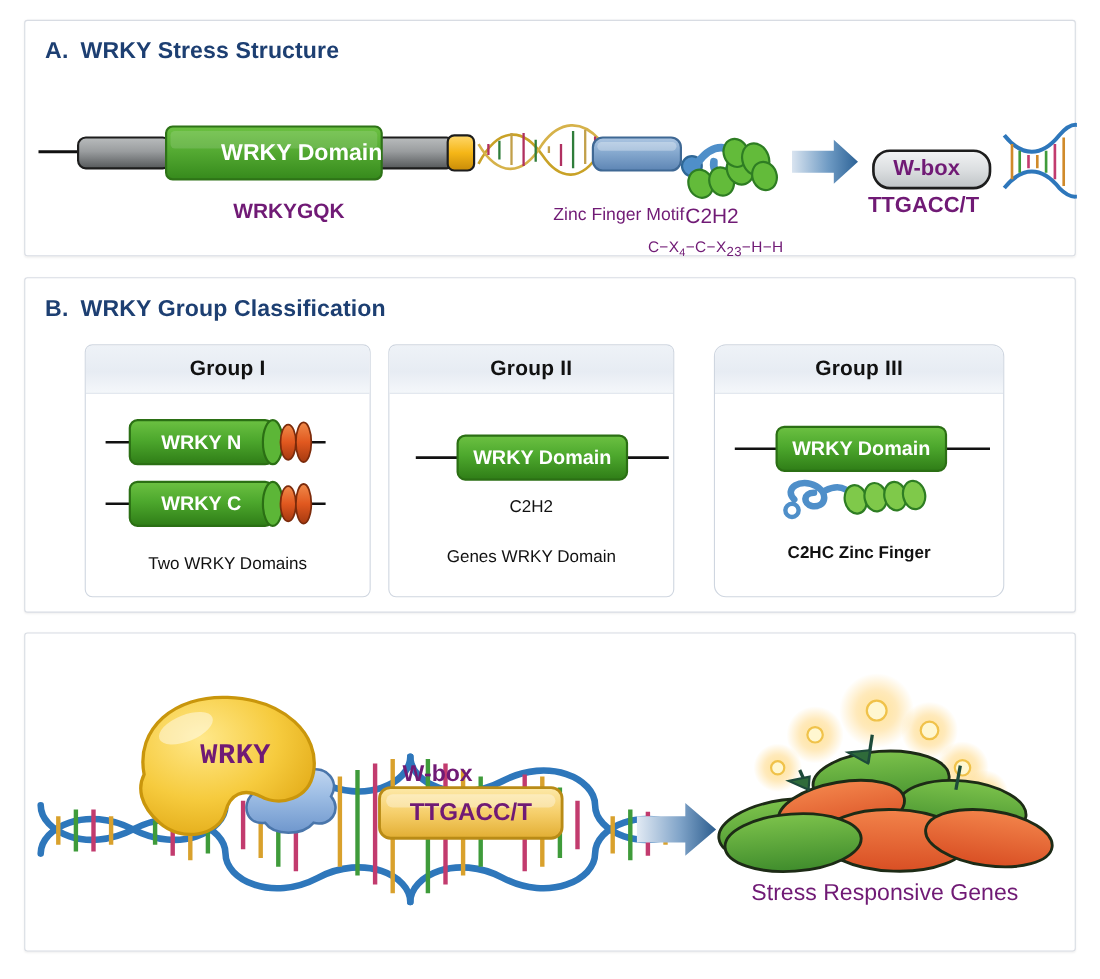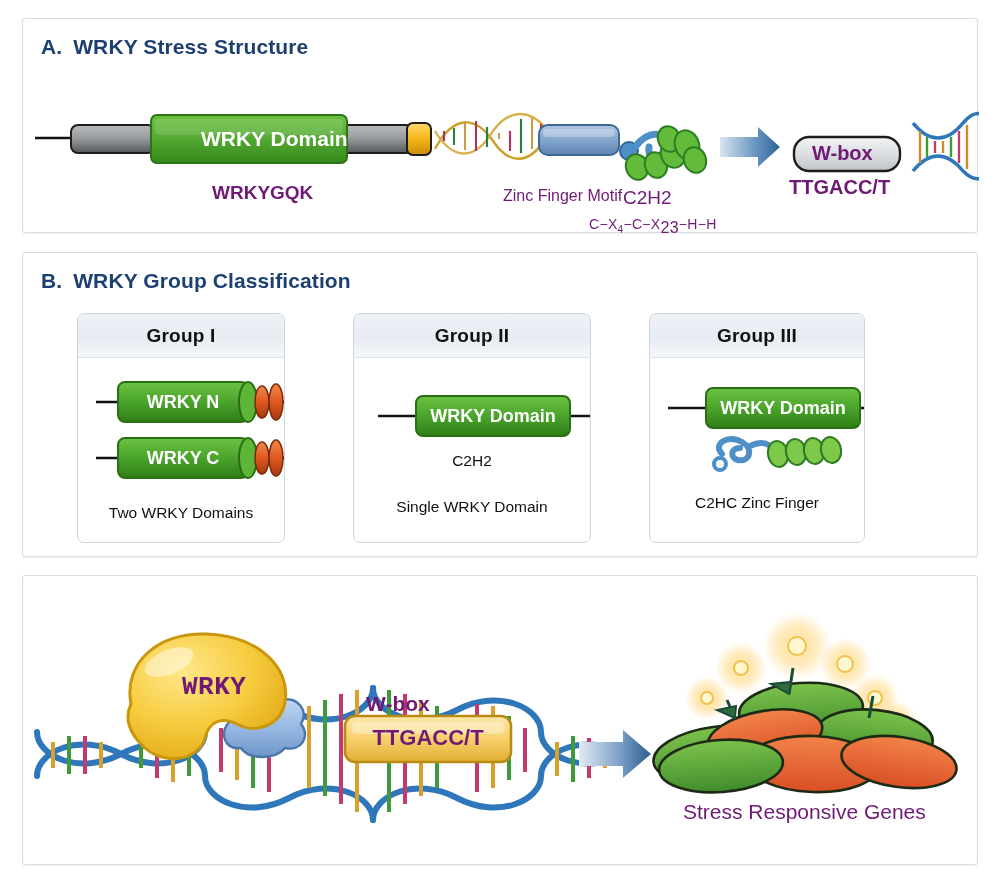--- a/index.html
+++ b/index.html
@@ -31,23 +31,23 @@
 
   .stage{position:absolute;left:0;top:0;width:100%;height:100%;}
   svg{display:block;}
 
   
   .gbox{
     position:absolute;top:60px;height:230px;
     border:1px solid #cfd6e0;border-radius:7px;
     background:#ffffff;box-sizing:border-box;overflow:hidden;
   }
-  #gbox-1{left:54px;width:208px;}
-  #gbox-2{left:330px;width:238px;}
-  #gbox-3{left:626px;width:216px;}
+  #gbox-1{left:54px;width:260px;}
+  #gbox-2{left:330px;width:260px;}
+  #gbox-3{left:626px;width:264px;border-radius:11px;}
   .gbox-head{
     height:44px;width:100%;
     background:linear-gradient(180deg,#eef2f7 0%,#e7ecf3 55%,#f4f7fa 100%);
     border-bottom:1px solid #dde3ec;
     display:flex;align-items:center;justify-content:center;
     box-sizing:border-box;
   }
   .gbox-head span{
     font-size:19px;font-weight:bold;color:#111;letter-spacing:.2px;
   }
@@ -187,21 +187,21 @@
 
   <div class="lbl lbl-bold" style="left:178px;top:108px;font-size:21px;color:#ffffff;">WRKY Domain</div>
 
   <div class="lbl lbl-bold" style="left:189px;top:163px;font-size:19px;">WRKYGQK</div>
 
   <div class="lbl" style="left:440px;top:168px;font-size:16px;margin-left:40px;">Zinc Finger Motif</div>
 
   <div class="lbl" style="left:600px;top:168px;font-size:19px;">C2H2</div>
 
   <div class="lbl" style="left:566px;top:197px;font-size:14px;letter-spacing:.3px;">
-    <span>C</span><span>−</span><span>X</span><sub style="font-size:10px">4</sub><span>−</span><span>C</span><span>−</span><span>X</span><sub style="font-size:16px">23</sub><span>−</span><span>H</span><span>−</span><span>H</span>
+    <span>C</span><span>−</span><span>X</span><sub style="font-size:10px">4</sub><span>−</span><span>C</span><span>−</span><span>X</span><sub style="font-size:12px">23</sub><span>−</span><span>H</span><span>−</span><span>H</span>
   </div>
 
   <div class="lbl lbl-bold" style="left:789px;top:123px;font-size:20px;">W-box</div>
 
   <div class="lbl lbl-bold" style="left:766px;top:157px;font-size:20px;">TTGACC/T</div>
 </div>
 
 <div class="panel" id="panel-b">
 
   <div class="panel-title">
@@ -255,21 +255,21 @@
     </div>
     <div class="gbox-body">
       <svg width="278" height="186" viewBox="0 0 278 186" xmlns="http://www.w3.org/2000/svg">
         <g>
           <line x1="24" y1="58" x2="254" y2="58" stroke="#111" stroke-width="2.4"></line>
           <rect x="62" y="38" width="154" height="40" rx="7" fill="url(#gGrad2)" stroke="#2b6f14" stroke-width="2"></rect>
         </g>
       </svg>
       <div class="lbl lbl-bold" style="left:62px;top:48px;width:154px;text-align:center;font-size:18px;color:#ffffff;">WRKY Domain</div>
       <div class="gbox-cap" style="top:94px;">C2H2</div>
-      <div class="gbox-cap" style="top:140px;">Single WRKY Domain</div>
+      <div class="gbox-cap" style="top:140px;">Genes WRKY Domain</div>
     </div>
   </div>
 
   <div class="gbox" id="gbox-3">
     <div class="gbox-head">
       <span>Group III</span>
     </div>
     <div class="gbox-body">
       <svg width="270" height="186" viewBox="0 0 270 186" xmlns="http://www.w3.org/2000/svg">
         <g>
@@ -283,21 +283,21 @@
           <path d="M100,88 C116,80 126,90 124,98" fill="none" stroke="#4f8fc9" stroke-width="6" stroke-linecap="round"></path>
           <g stroke="#2e7d23" stroke-width="2" fill="#7fc94a">
             <ellipse cx="128" cy="96" rx="10" ry="13" transform="rotate(-12 128 96)"></ellipse>
             <ellipse cx="146" cy="94" rx="10" ry="13" transform="rotate(-12 146 94)"></ellipse>
             <ellipse cx="164" cy="93" rx="10" ry="13" transform="rotate(-12 164 93)"></ellipse>
             <ellipse cx="181" cy="92" rx="10" ry="13" transform="rotate(-12 181 92)"></ellipse>
           </g>
         </g>
       </svg>
       <div class="lbl lbl-bold" style="left:56px;top:40px;width:154px;text-align:center;font-size:18px;color:#ffffff;">WRKY Domain</div>
-      <div class="gbox-cap" style="top:136px;">C2HC Zinc Finger</div>
+      <div class="gbox-cap" style="top:136px;font-weight:bold;">C2HC Zinc Finger</div>
     </div>
   </div>
 </div>
 
 <div class="panel" id="panel-c">
 
 
   <div class="stage">
     <svg width="956" height="290" viewBox="0 0 956 290" xmlns="http://www.w3.org/2000/svg">
       <defs>

